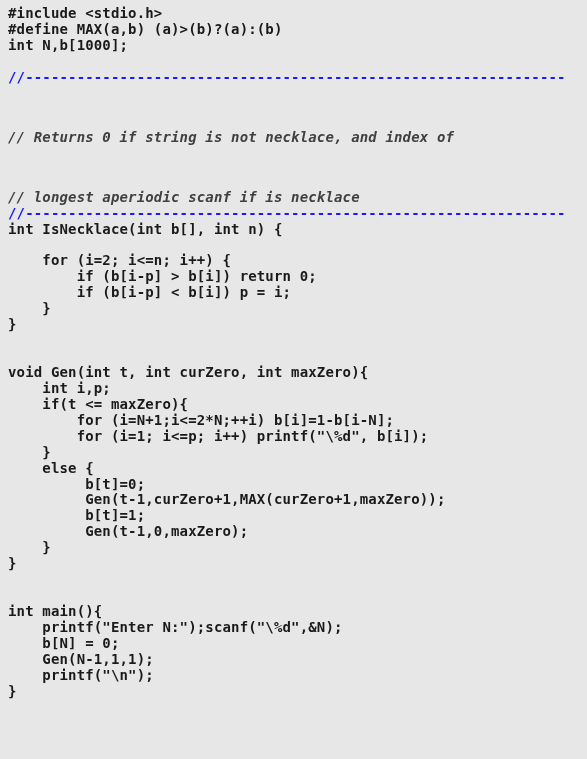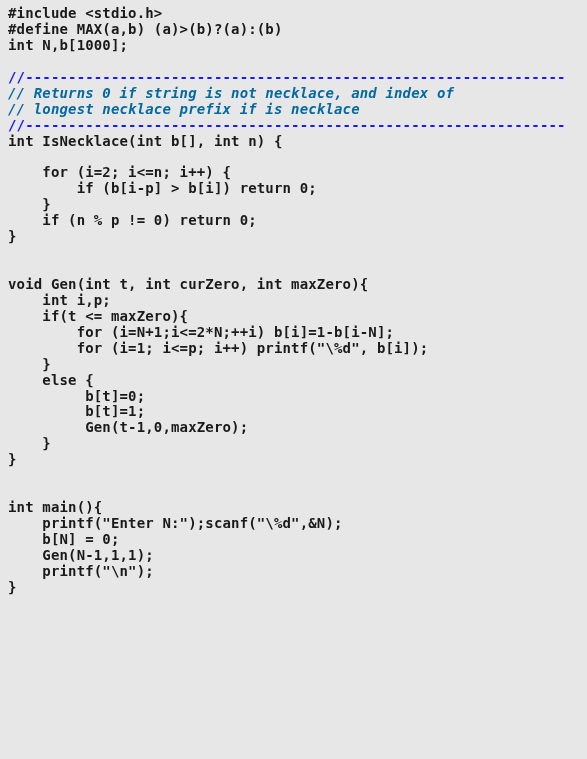--- a/index.html
+++ b/index.html
@@ -25,23 +25,24 @@
     white-space: pre;
     letter-spacing: 0.15px;
     color: #1a1a1a;
     font-weight: 700;
   }
   .line.code {
     color: #1a1a1a;
     font-weight: 700;
   }
   .line.comment {
-    color: #0369a1;
+    color: #404040;
     font-style: italic;
     font-weight: 700;
+    margin-top: 44px;
   }
   .line.rule {
     color: #1a1aff;
     font-style: normal;
     font-weight: 700;
     letter-spacing: 0.15px;
   }
   .line.blank {
     color: transparent;
   }
@@ -49,39 +50,40 @@
 </head>
 <body>
 
 <div id="listing">
     <div class="line code">#include &lt;stdio.h&gt;</div>
     <div class="line code">#define MAX(a,b) (a)&gt;(b)?(a):(b)</div>
     <div class="line code">int N,b[1000];</div>
     <div class="line blank"></div>
     <div class="line rule">//---------------------------------------------------------------</div>
     <div class="line comment">// Returns 0 if string is not necklace, and index of</div>
-    <div class="line comment">// longest necklace prefix if is necklace</div>
+    <div class="line comment">// longest aperiodic scanf if is necklace</div>
     <div class="line rule">//---------------------------------------------------------------</div>
     <div class="line code">int IsNecklace(int b[], int n) {</div>
     <div class="line blank"></div>
     <div class="line code">    for (i=2; i&lt;=n; i++) {</div>
     <div class="line code">        if (b[i-p] &gt; b[i]) return 0;</div>
+    <div class="line code">        if (b[i-p] &lt; b[i]) p = i;</div>
     <div class="line code">    }</div>
-    <div class="line code">    if (n % p != 0) return 0;</div>
     <div class="line code">}</div>
     <div class="line blank"></div>
     <div class="line blank"></div>
     <div class="line code">void Gen(int t, int curZero, int maxZero){</div>
     <div class="line code">    int i,p;</div>
     <div class="line code">    if(t &lt;= maxZero){</div>
     <div class="line code">        for (i=N+1;i&lt;=2*N;++i) b[i]=1-b[i-N];</div>
     <div class="line code">        for (i=1; i&lt;=p; i++) printf("\%d", b[i]);</div>
     <div class="line code">    }</div>
     <div class="line code">    else {</div>
     <div class="line code">         b[t]=0;</div>
+    <div class="line code">         Gen(t-1,curZero+1,MAX(curZero+1,maxZero));</div>
     <div class="line code">         b[t]=1;</div>
     <div class="line code">         Gen(t-1,0,maxZero);</div>
     <div class="line code">    }</div>
     <div class="line code">}</div>
     <div class="line blank"></div>
     <div class="line blank"></div>
     <div class="line code">int main(){</div>
     <div class="line code">    printf("Enter N:");scanf("\%d",&amp;N);</div>
     <div class="line code">    b[N] = 0;</div>
     <div class="line code">    Gen(N-1,1,1);</div>

